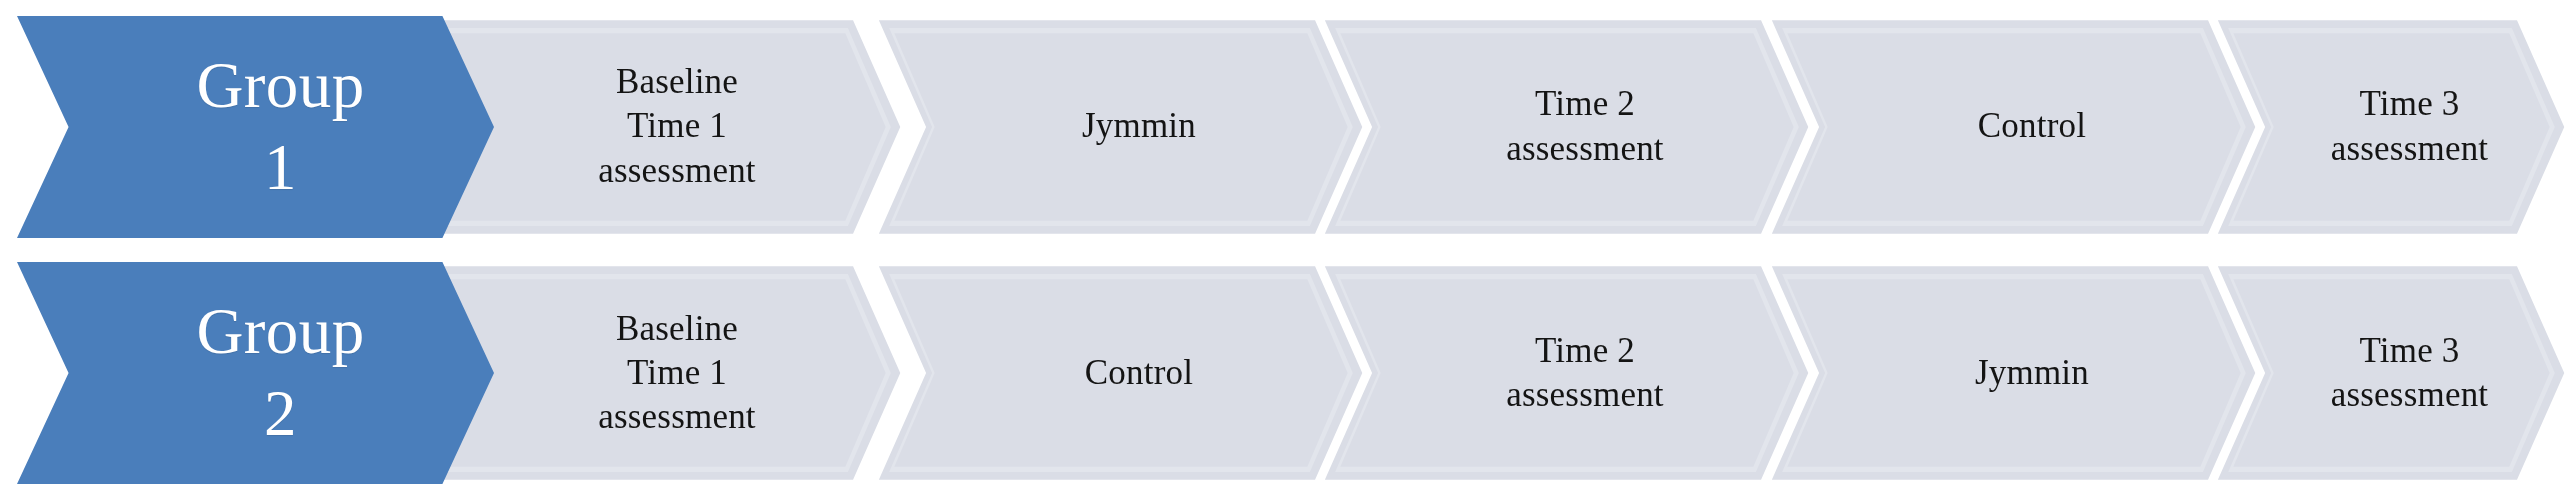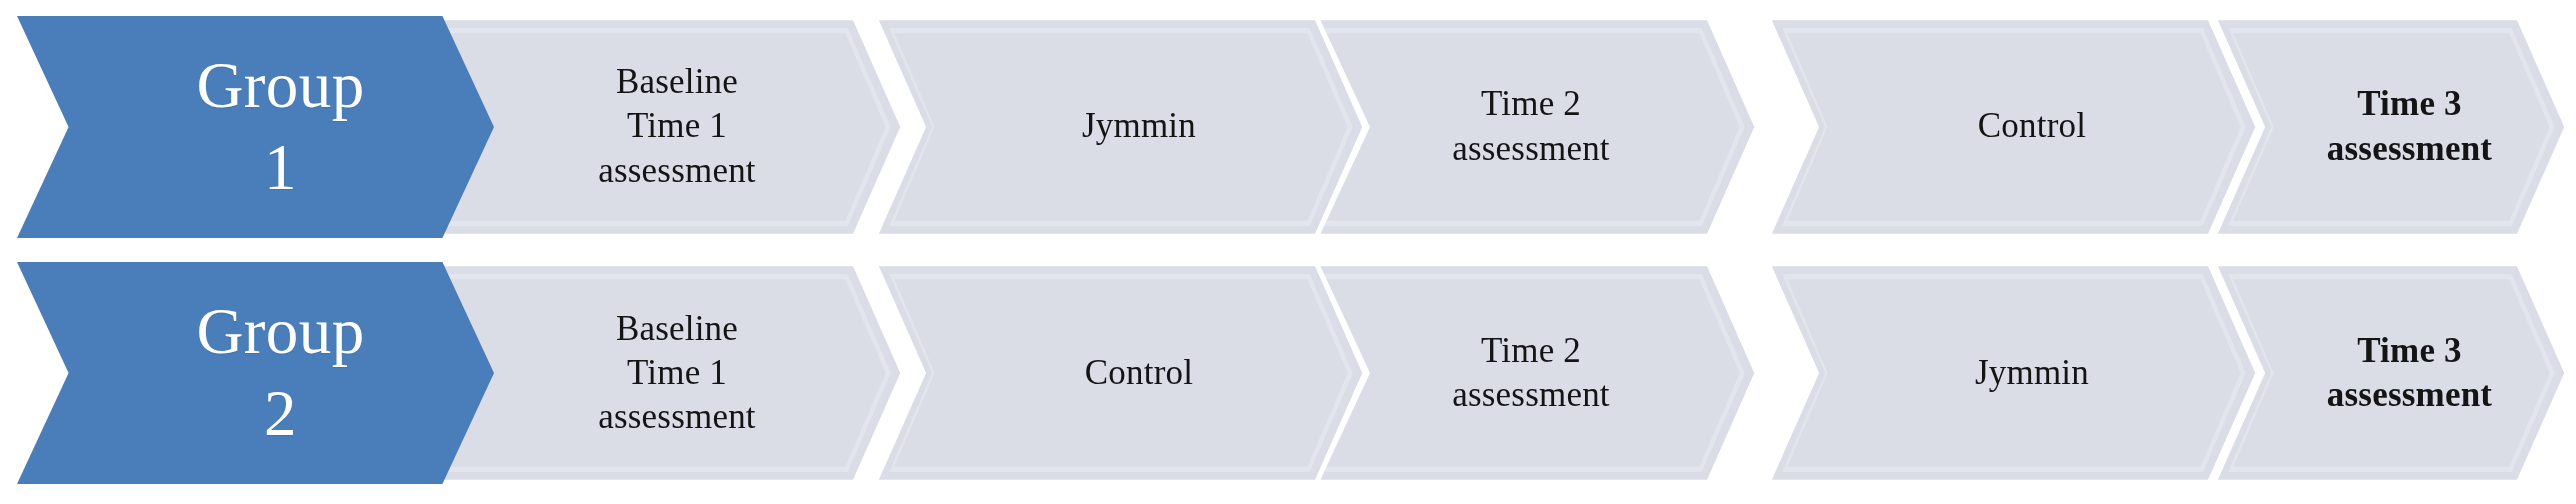--- a/index.html
+++ b/index.html
@@ -76,29 +76,29 @@
   }
   .chevron.gray .label {
     color: #141414;
     font-size: 35px;
     padding-left: 36px;
     letter-spacing: 0.2px;
   }
 
   .chevron.gray.c1 { left: 410px; }
   .chevron.gray.c2 { left: 872px; }
-  .chevron.gray.c3 { left: 1264px; }
+  .chevron.gray.c3 { left: 1318px; }
   .chevron.gray.c4 { left: 1765px; }
   .chevron.gray.c5 { left: 2211px; width: 361px; }
 
   .chevron.gray.c1 { z-index: 6; }
   .chevron.gray.c2 { z-index: 5; }
   .chevron.gray.c3 { z-index: 4; }
   .chevron.gray.c4 { z-index: 3; }
-  .chevron.gray.c5 { z-index: 2; font-weight: bold; }
+  .chevron.gray.c5 { z-index: 2; }
   .chevron.blue    { z-index: 7; }
 </style>
 </head>
 <body>
 
 <div id="diagram">
 
   <div class="flow-row" id="row-1">
 
     <div class="chevron blue">

